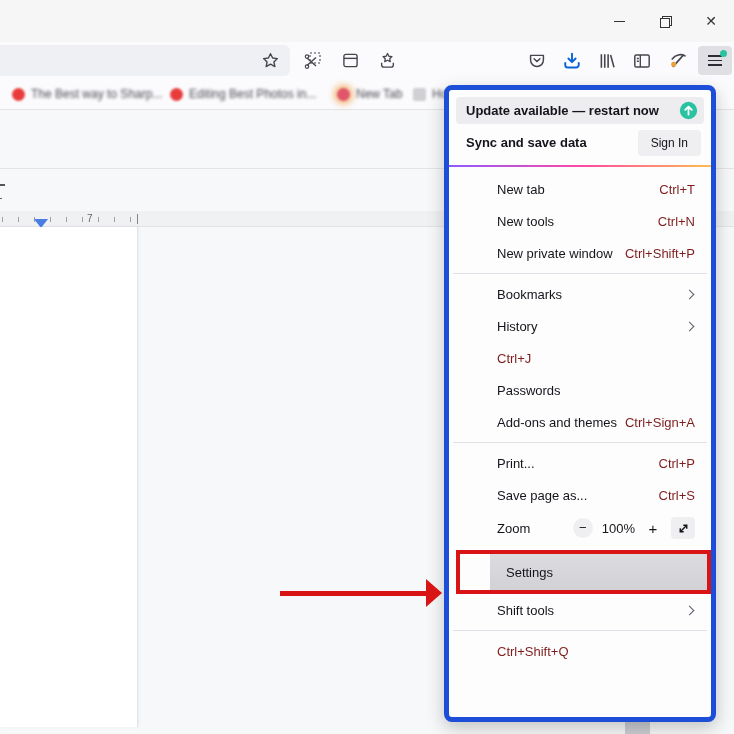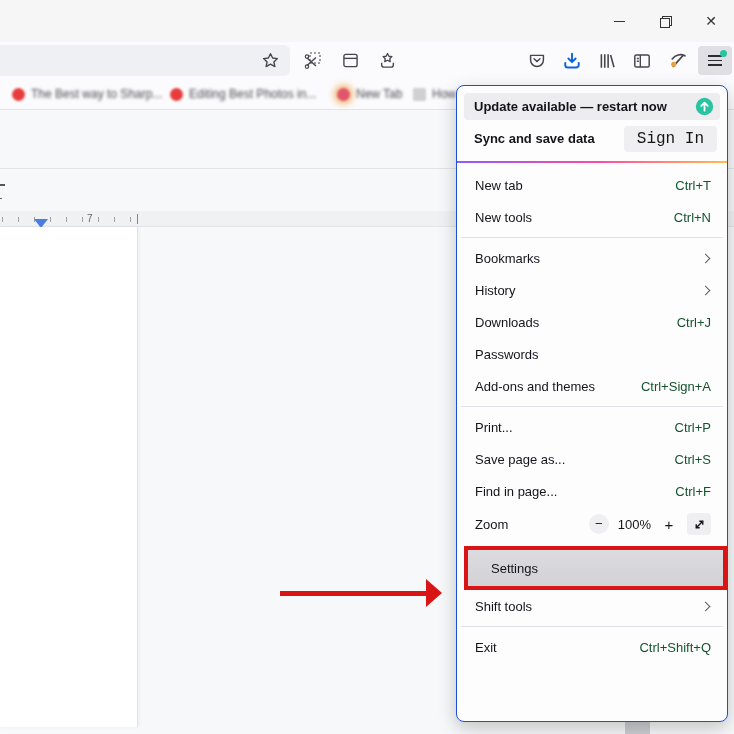--- a/index.html
+++ b/index.html
@@ -42,41 +42,41 @@
   .ruler { position:absolute; left:0; top:211px; width:734px; height:16px; background:#f0f1f3; border-bottom:1px solid #e3e4e7; }
   .ruler-ticks { position:absolute; left:2px; top:6px; width:132px; height:5px;
     background:repeating-linear-gradient(90deg, #9aa0a6 0 1px, transparent 1px 16px); }
   .ruler-num { position:absolute; left:85px; top:2px; font-size:10px; color:#5f6368; background:#f0f1f3; padding:0 2px; }
   .ruler-indent { position:absolute; left:34px; top:8px; width:0; height:0; border-left:7px solid transparent; border-right:7px solid transparent; border-top:9px solid #4a7de2; }
   .ruler-margin-bar { position:absolute; left:137px; top:3px; width:1px; height:10px; background:#80868b; }
   .doc-page { position:absolute; left:0; top:227px; width:138px; height:500px; background:#ffffff; border-right:1px solid #e2e4e8; box-shadow:1px 0 3px rgba(0,0,0,.05); }
   .doc-scrollbar { position:absolute; left:625px; top:722px; width:25px; height:12px; background:#ccced3; }
 
   
-  .menu-panel { position:absolute; left:456px; top:85px; width:272px; height:637px; background:#fdfdfe; border:1px solid #1d4ed8; border-radius:8px; box-shadow:0 6px 18px rgba(0,0,0,.22); }
+  .menu-panel { position:absolute; left:444px; top:85px; width:272px; height:637px; background:#fdfdfe; border:5px solid #1d4ed8; border-radius:8px; box-shadow:0 6px 18px rgba(0,0,0,.22); }
   .update-row { margin:7px 7px 0 7px; height:27px; background:#ededf0; border-radius:4px; display:flex; align-items:center; padding:0 6px 0 10px; cursor:default; }
   .update-label { flex:1; font-size:13px; font-weight:bold; color:#15141a; }
   .sync-row { height:37px; display:flex; align-items:center; padding:0 10px 0 17px; }
   .sync-label { flex:1; font-size:13px; font-weight:bold; color:#15141a; }
-  .signin-btn { height:26px; padding:0 13px; background:#efeff2; border:none; border-radius:4px; font-family:Liberation Mono, monospace; font-size:16px; color:#15141a; }
+  .signin-btn { height:26px; padding:0 13px; background:#efeff2; border:none; border-radius:4px; font-family:Liberation Sans, sans-serif; font-size:12px; color:#15141a; }
   .grad-divider { height:2px; margin-top:4px; background:linear-gradient(90deg,#9059ff 0%,#ff4aa2 52%,#ffbd4f 100%); }
   .menu-list { padding:6px 0 5px 0; }
-  .menu-row { height:32px; display:flex; align-items:center; padding:0 16px 0 18px; font-size:13px; color:#15141a; cursor:default; }
+  .menu-row { height:32px; display:flex; align-items:center; padding:0 16px 0 18px; font-size:13px; color:#15141a; cursor:default;margin-left:30px; }
   .menu-row .lbl { flex:1; }
-  .accel { font-size:13px; color:#14532d;text-align:center; }
+  .accel { font-size:13px; color:#7f1d1d;text-align:center; }
   .chev { width:7px; height:7px; border-top:1.4px solid #5b5b66; border-right:1.4px solid #5b5b66; transform:rotate(45deg); margin-right:2px; }
   .sep { border-top:1px solid #e0e0e6; margin:4px 4px; }
   .zoom-row { height:34px;justify-content:flex-end; }
   .zoom-controls { display:flex; align-items:center; gap:9px; }
   .zoom-btn-minus { width:20px; height:20px; border-radius:50%; background:#efeff2; border:none; font-size:13px; color:#15141a; line-height:18px; text-align:center; font-family:"Liberation Sans",sans-serif; }
   .zoom-level { font-size:13px; color:#15141a; }
   .zoom-btn-plus { width:18px; height:20px; background:none; border:none; font-size:15px; color:#15141a; font-family:"Liberation Sans",sans-serif; }
   .zoom-btn-fs { width:24px; height:22px; border-radius:4px; background:#efeff2; border:none; display:flex; align-items:center; justify-content:center; }
   .red-wrap { border:4px solid #d81414; margin:5px 0 0 7px; }
-  .settings-row { height:36px; background:linear-gradient(#dcdce0,#d1d1d6); padding-left:23px; }
+  .settings-row { height:36px; background:linear-gradient(#dcdce0,#d1d1d6); padding-left:16px; }
 
   
   .anno-arrow-shaft { position:absolute; left:280px; top:591px; width:148px; height:5px; background:#d81414; }
   .anno-arrow-head { position:absolute; left:426px; top:579px; width:0; height:0; border-left:16px solid #d81414; border-top:14px solid transparent; border-bottom:14px solid transparent; }
 </style>
 </head>
 <body>
 
 <div class="titlebar">
   <div class="win-controls">
@@ -212,56 +212,55 @@
 
   <div class="menu-list">
     <div class="menu-row">
       <span class="lbl">New tab</span>
       <span class="accel">Ctrl+T</span>
     </div>
     <div class="menu-row">
       <span class="lbl">New tools</span>
       <span class="accel">Ctrl+N</span>
     </div>
+    <div class="menu-row">
+      <span class="lbl">New private window</span>
+      <span class="accel">Ctrl+Shift+P</span>
+    </div>
 
     <div class="sep"></div>
 
     <div class="menu-row">
       <span class="lbl">Bookmarks</span>
       <span class="chev"></span>
     </div>
     <div class="menu-row">
       <span class="lbl">History</span>
       <span class="chev"></span>
     </div>
     <div class="menu-row">
-      <span class="lbl">Downloads</span>
       <span class="accel">Ctrl+J</span>
     </div>
     <div class="menu-row">
       <span class="lbl">Passwords</span>
     </div>
     <div class="menu-row">
       <span class="lbl">Add-ons and themes</span>
       <span class="accel">Ctrl+Sign+A</span>
     </div>
 
     <div class="sep"></div>
 
     <div class="menu-row">
       <span class="lbl">Print...</span>
       <span class="accel">Ctrl+P</span>
     </div>
     <div class="menu-row">
       <span class="lbl">Save page as...</span>
       <span class="accel">Ctrl+S</span>
-    </div>
-    <div class="menu-row">
-      <span class="lbl">Find in page...</span>
-      <span class="accel">Ctrl+F</span>
     </div>
 
     <div class="menu-row zoom-row">
       <span class="lbl">Zoom</span>
       <span class="zoom-controls">
         <button class="zoom-btn-minus">−</button>
         <span class="zoom-level">100%</span>
         <button class="zoom-btn-plus">+</button>
         <button class="zoom-btn-fs">
           <svg class="ic" width="13" height="13" viewBox="0 0 14 14">
@@ -279,20 +278,19 @@
     </div>
 
     <div class="menu-row">
       <span class="lbl">Shift tools</span>
       <span class="chev"></span>
     </div>
 
     <div class="sep"></div>
 
     <div class="menu-row">
-      <span class="lbl">Exit</span>
       <span class="accel">Ctrl+Shift+Q</span>
     </div>
   </div>
 </div>
 
 <div class="anno-arrow-shaft"></div>
 <div class="anno-arrow-head"></div>
 
 </body></html>

